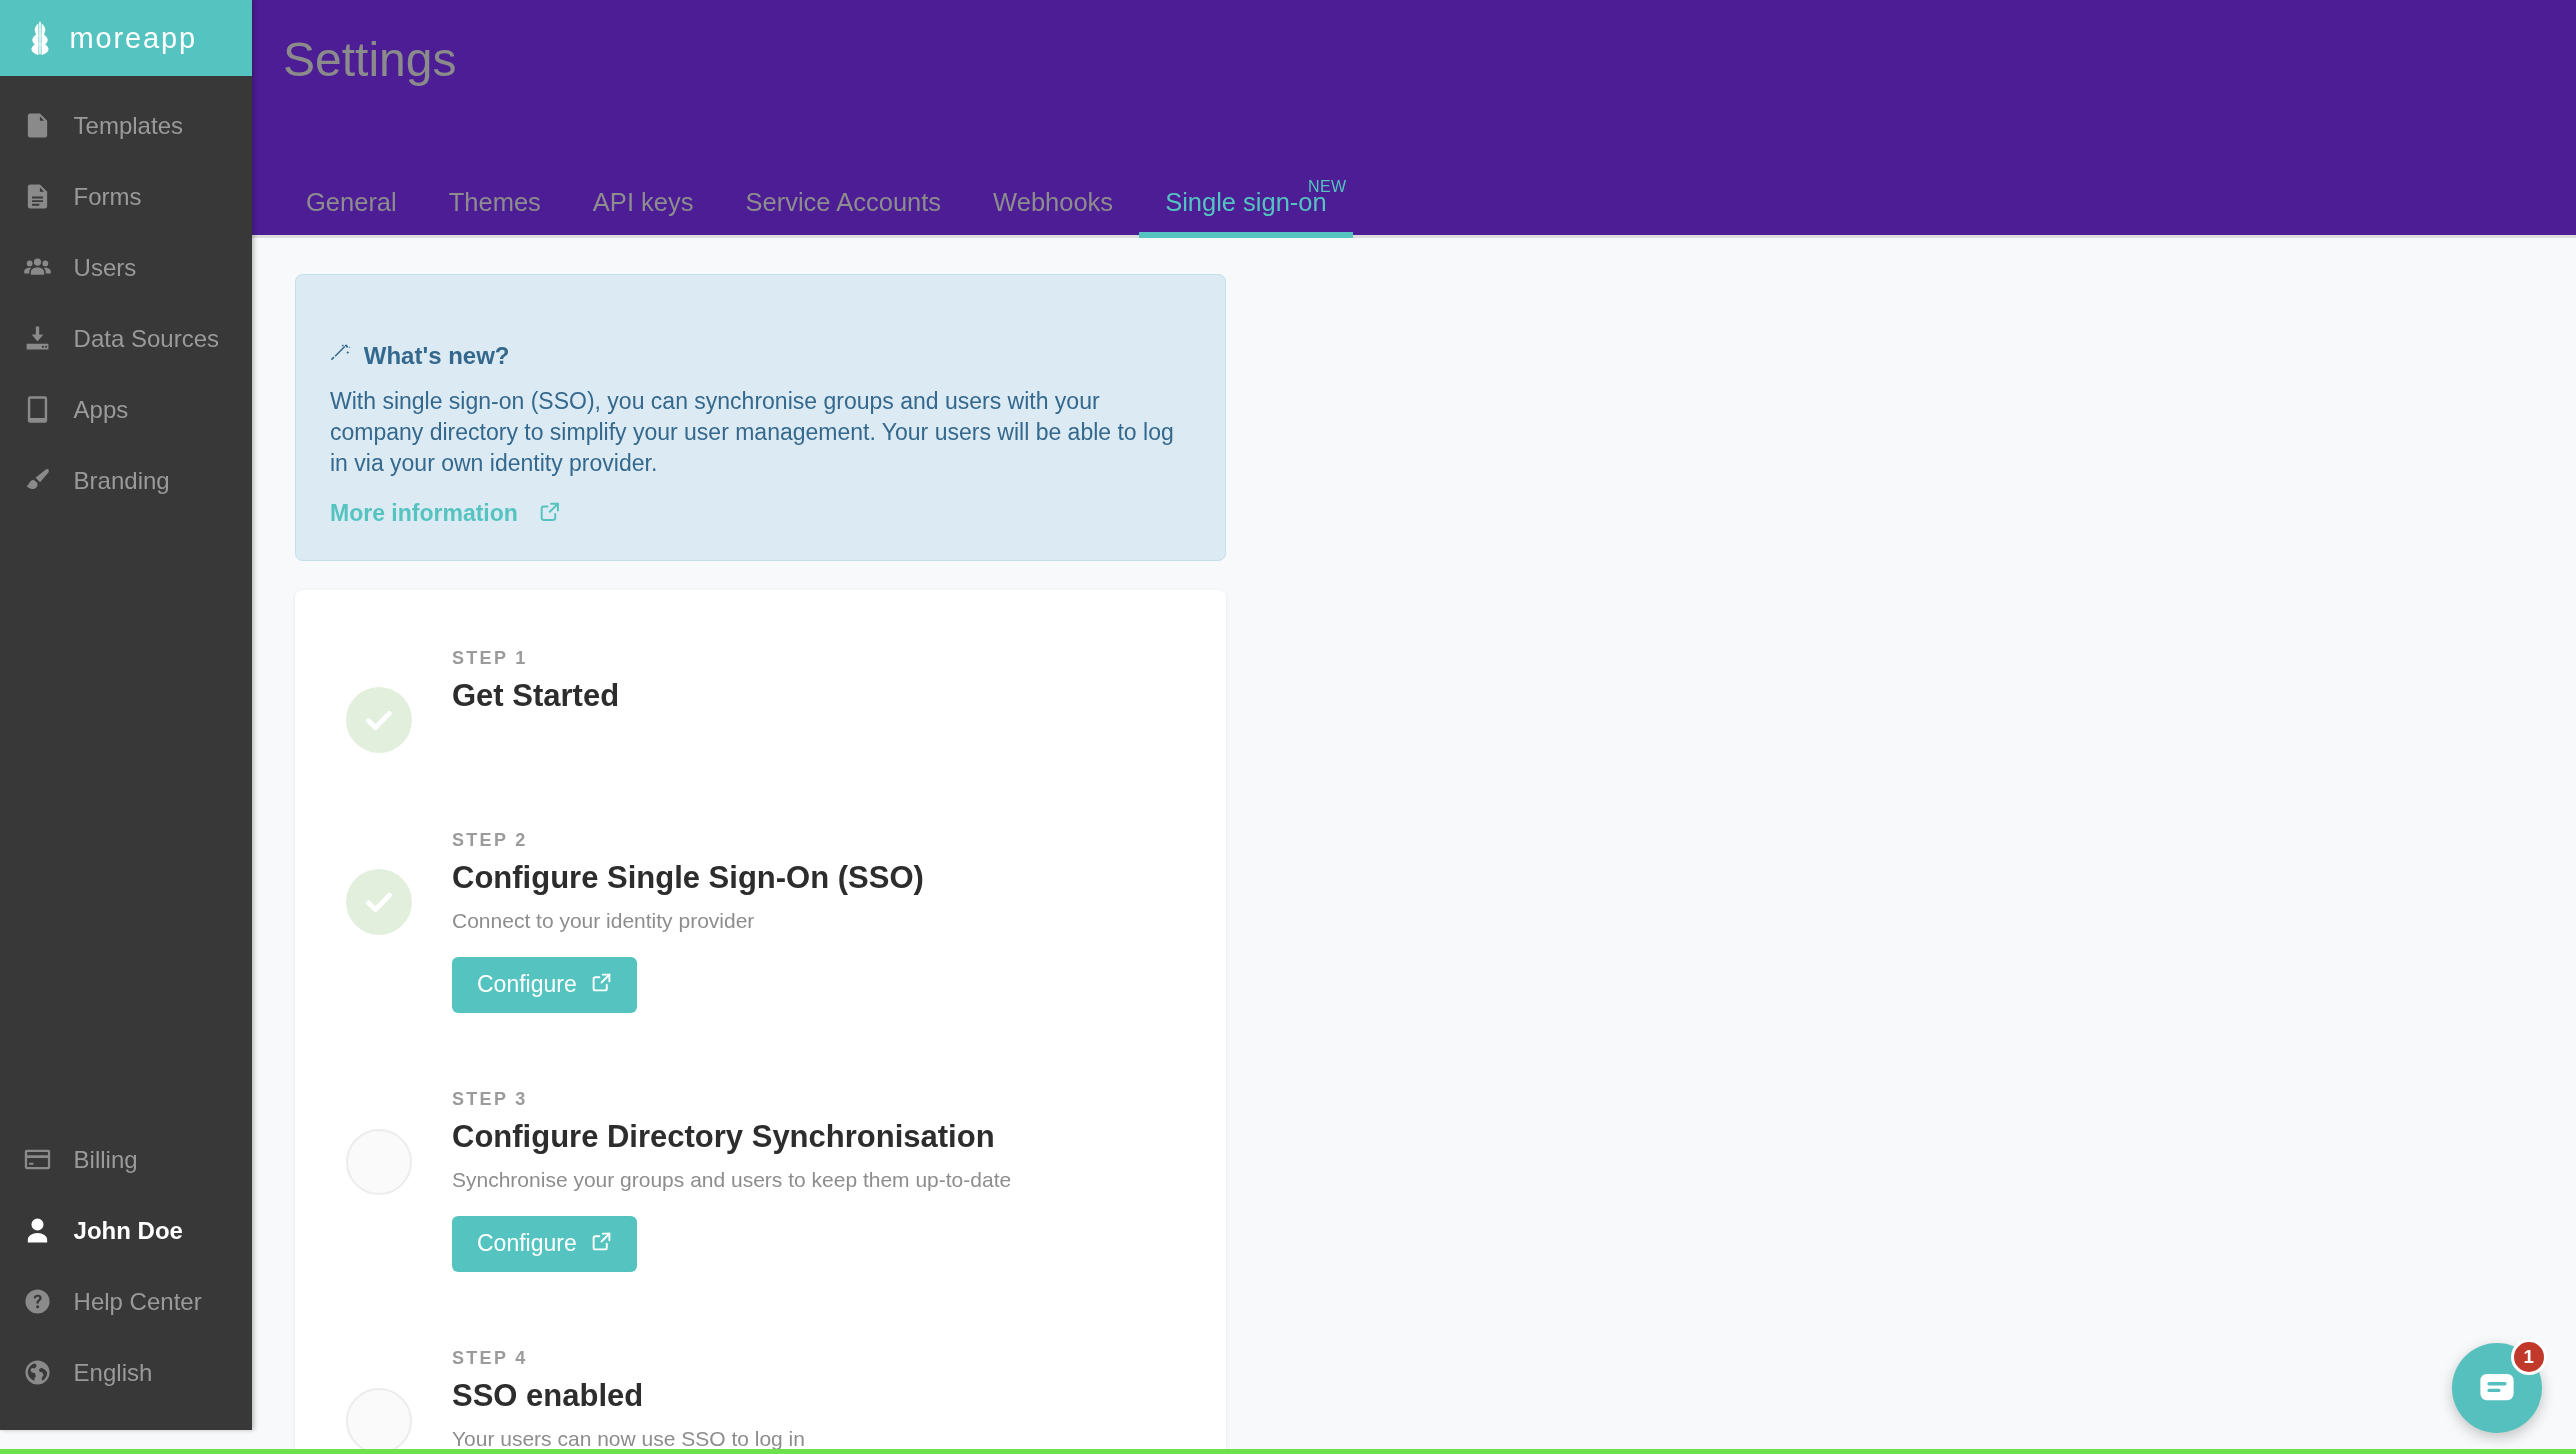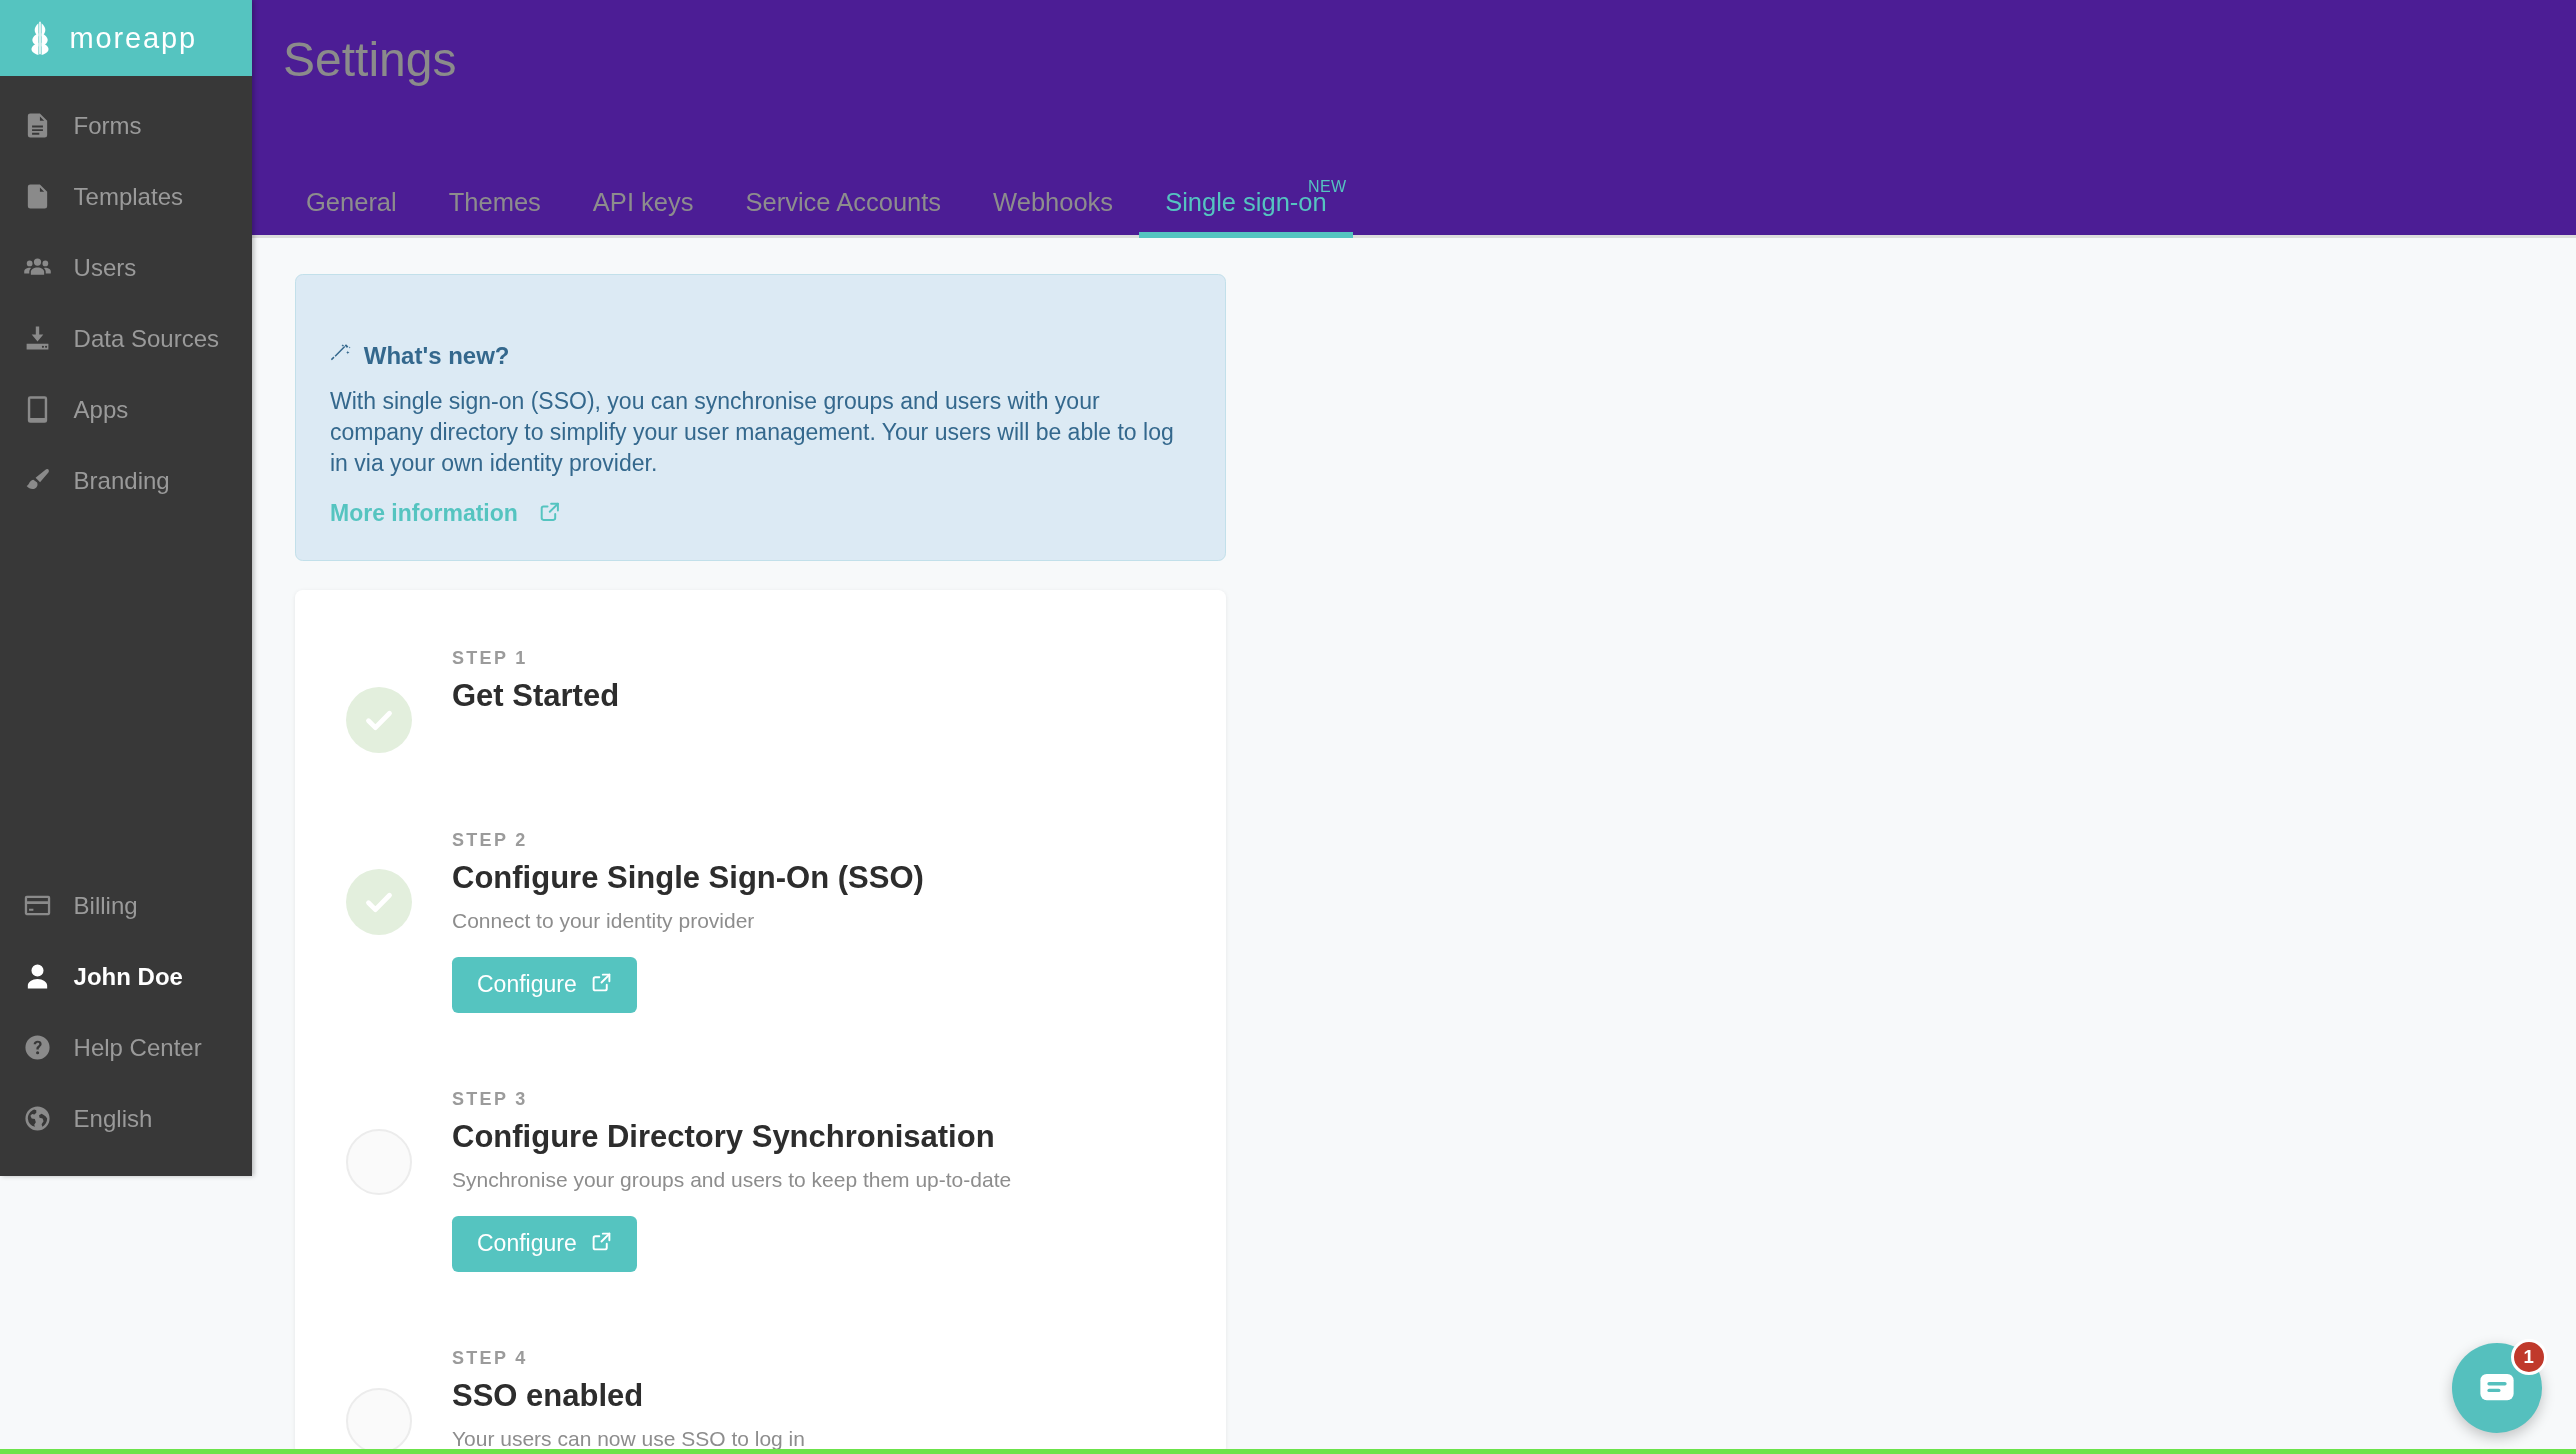--- a/index.html
+++ b/index.html
@@ -6,21 +6,21 @@
   html, body {
     width: 2576px; height: 1455px;
     overflow: hidden;
     font-family: "Liberation Sans", sans-serif;
     background: #f7f9fa;
   }
 
   
   #sidebar {
     position: absolute; left: 0; top: 0;
-    width: 252px; height: 1176px;
+    width: 252px; height: 1430px;
     background: #383838;
     display: flex; flex-direction: column;
     z-index: 20;
     box-shadow: 1.5px 0 4.6px rgba(0,0,0,0.25);
   }
   #brand {
     height: 76px; background: #55c4c0;
     display: flex; align-items: center;
     padding-left: 23px; gap: 12.4px;
     flex: 0 0 auto;
@@ -209,33 +209,33 @@
       </svg>
     </span>
     <span class="logo-word">moreapp</span>
   </div>
 
   <div class="nav-section">
 
     <div class="nav-item">
       <span class="nav-icon">
         <svg viewBox="0 0 24 24" width="29" height="29">
+            <path d="M14 2H6a2 2 0 0 0-2 2v16a2 2 0 0 0 2 2h12a2 2 0 0 0 2-2V8l-6-6zm0 2.5L17.5 8H14V4.5z"></path>
+          </svg>
+      </span>
+      <span class="nav-label">Templates</span>
+    </div>
+
+    <div class="nav-item">
+      <span class="nav-icon">
+        <svg viewBox="0 0 24 24" width="29" height="29">
             <path d="M14 2H6a2 2 0 0 0-2 2v16a2 2 0 0 0 2 2h12a2 2 0 0 0 2-2V8l-6-6zm0 2.5L17.5 8H14V4.5zM7.5 12h9v1.6h-9V12zm0 3h9v1.6h-9V15zm0 3h6v1.6h-6V18z"></path>
           </svg>
       </span>
       <span class="nav-label">Forms</span>
-    </div>
-
-    <div class="nav-item">
-      <span class="nav-icon">
-        <svg viewBox="0 0 24 24" width="29" height="29">
-            <path d="M14 2H6a2 2 0 0 0-2 2v16a2 2 0 0 0 2 2h12a2 2 0 0 0 2-2V8l-6-6zm0 2.5L17.5 8H14V4.5z"></path>
-          </svg>
-      </span>
-      <span class="nav-label">Templates</span>
     </div>
 
     <div class="nav-item">
       <span class="nav-icon">
         <svg viewBox="0 0 24 24" width="29" height="29">
             <path d="M12 10.5a3 3 0 1 0 0-6 3 3 0 0 0 0 6zm-6.5.5a2.4 2.4 0 1 0 0-4.8 2.4 2.4 0 0 0 0 4.8zm13 0a2.4 2.4 0 1 0 0-4.8 2.4 2.4 0 0 0 0 4.8zM12 12c-3 0-5.5 1.6-5.5 3.6V18h11v-2.4c0-2-2.5-3.6-5.5-3.6zM4.8 12.3C2.6 12.5 1 13.7 1 15.2V17h4.2v-1.4c0-1.3.6-2.4 1.6-3.2-.7-.1-1.3-.1-2-.1zm14.4 0c-.7 0-1.3 0-2 .1 1 .8 1.6 1.9 1.6 3.2V17H23v-1.8c0-1.5-1.6-2.7-3.8-2.9z"></path>
           </svg>
       </span>
       <span class="nav-label">Users</span>
     </div>

